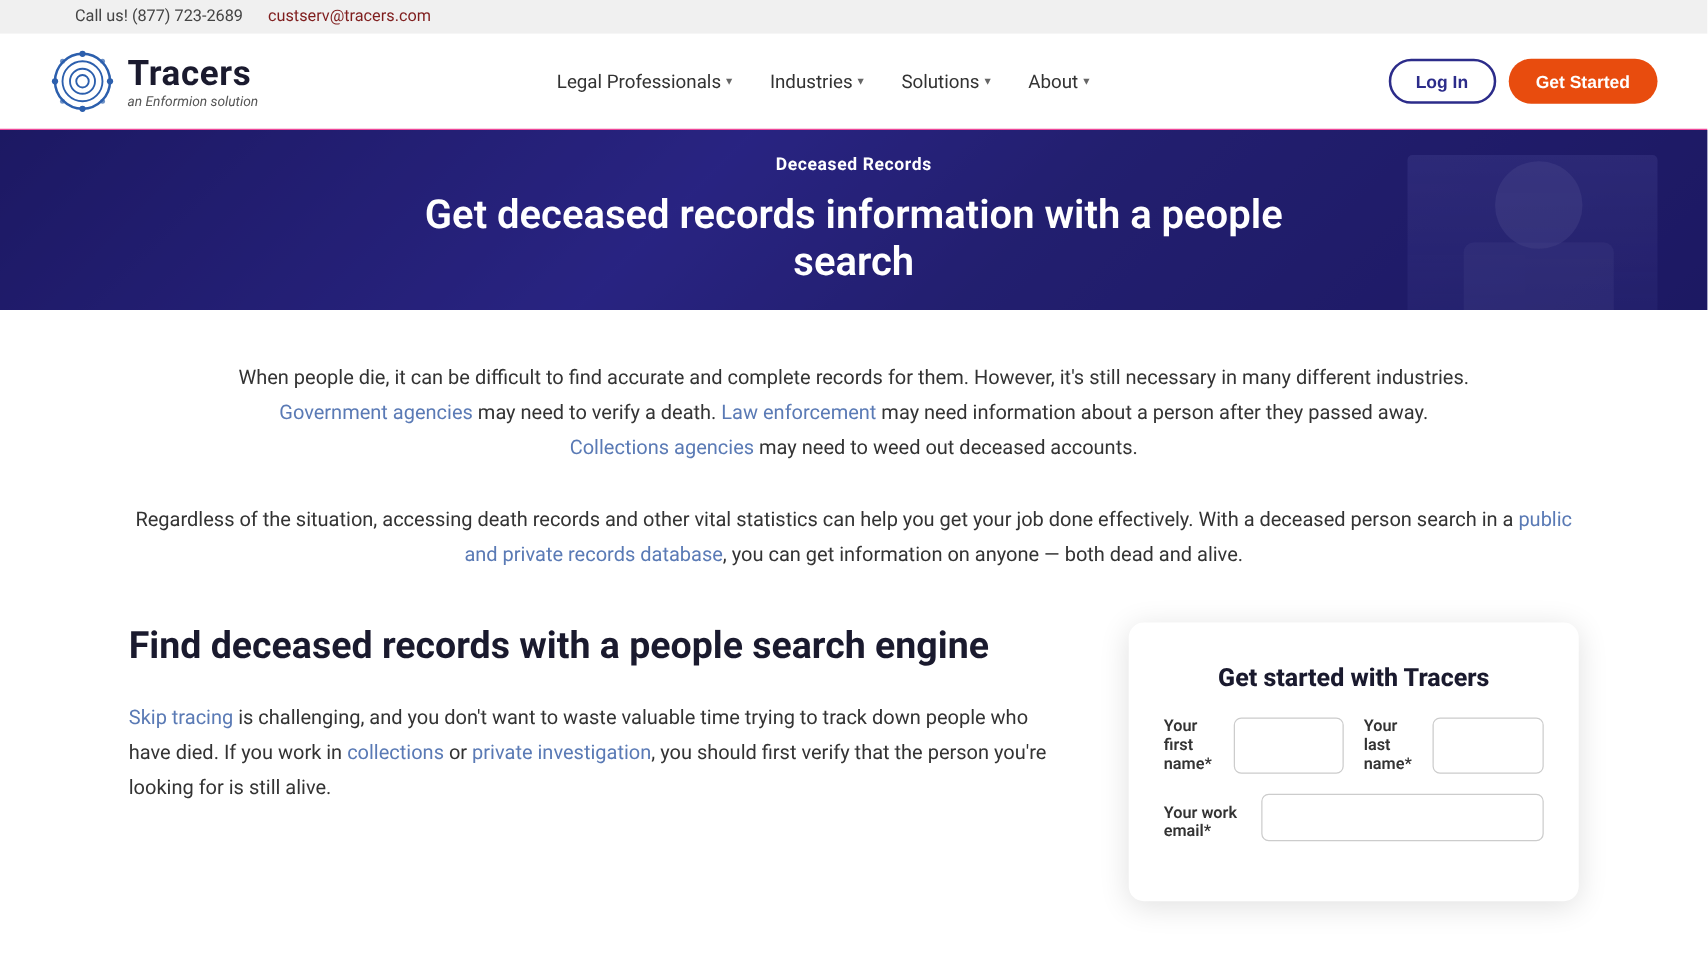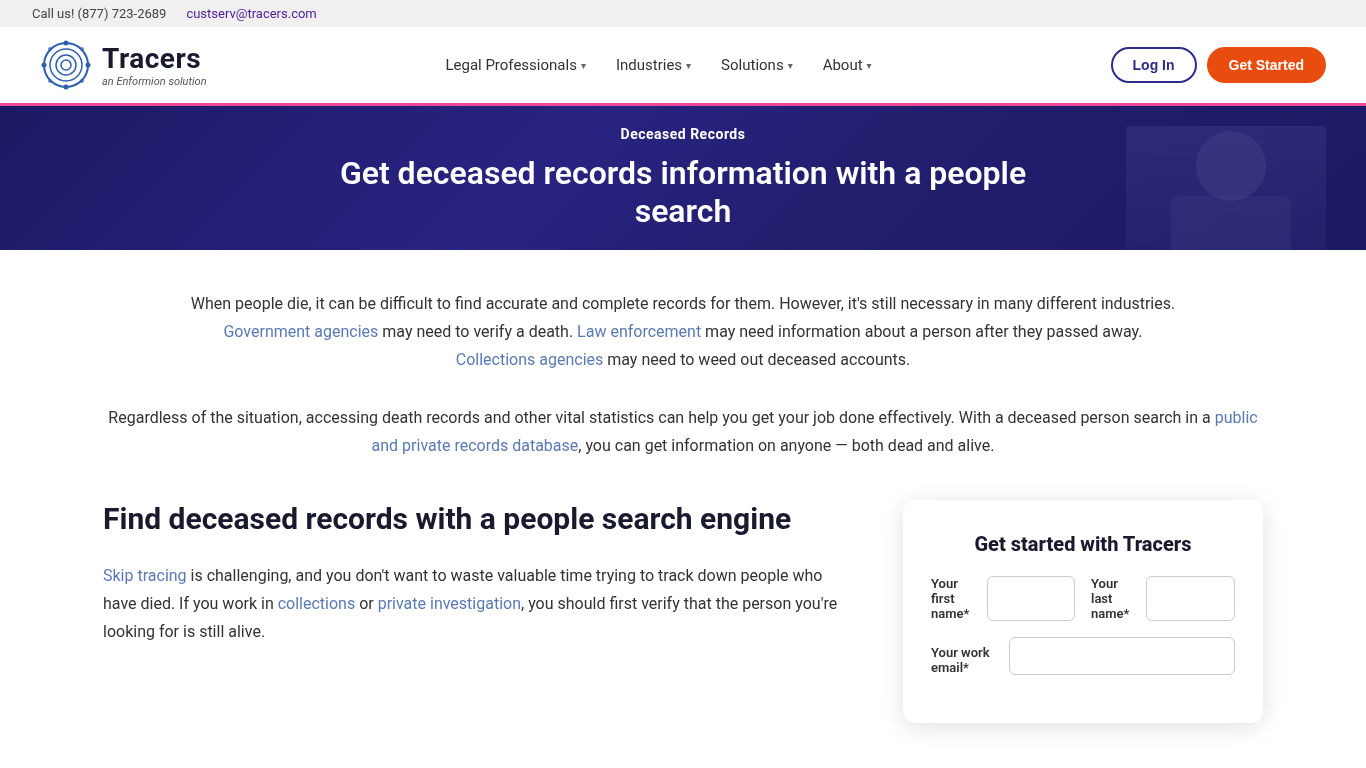--- a/index.html
+++ b/index.html
@@ -1,35 +1,35 @@
 <!DOCTYPE html>
 <html><head>
   <meta charset="utf-8">
   <style>
     * { margin: 0; padding: 0; box-sizing: border-box; }
     body { font-family: -apple-system, BlinkMacSystemFont, 'Segoe UI', Roboto, sans-serif; font-size: 16px; color: #333; background: #fff; }
 
     
     .top-bar {
       background: #f0f0f0;
-      padding: 6px 32px;
+      padding: 6px 60px;
       font-size: 13px;
       color: #444;
       display: flex;
       gap: 20px;
     }
 
     
     .header {
       display: flex;
       align-items: center;
       justify-content: space-between;
       padding: 12px 40px;
       background: #fff;
-      border-bottom: 3px solid #ec4899;
+      border-bottom: 1px solid #ec4899;
       position: relative;
       z-index: 10;
     }
     .logo-area {
       display: flex;
       align-items: center;
       gap: 10px;
     }
     .logo-icon {
       width: 52px;
@@ -238,21 +238,21 @@
       width: 100%;
     }
 
     
   </style>
 </head>
 <body>
 
 <div class="top-bar">
   <span>Call us! (877) 723-2689</span>
-  <a style="color:#4c1d95;text-decoration:none;">custserv@tracers.com</a>
+  <a style="color:#7f1d1d;text-decoration:none;">custserv@tracers.com</a>
 </div>
 
 <header class="header">
   <div class="logo-area">
 
     <svg class="logo-icon" viewBox="0 0 52 52" xmlns="http://www.w3.org/2000/svg">
       <circle cx="26" cy="26" r="22" fill="none" stroke="#2c5fad" stroke-width="2"></circle>
       <circle cx="26" cy="26" r="16" fill="none" stroke="#2c5fad" stroke-width="1.5"></circle>
       <circle cx="26" cy="26" r="10" fill="none" stroke="#2c5fad" stroke-width="1.5"></circle>
       <circle cx="26" cy="26" r="5" fill="none" stroke="#2c5fad" stroke-width="1.5"></circle>

